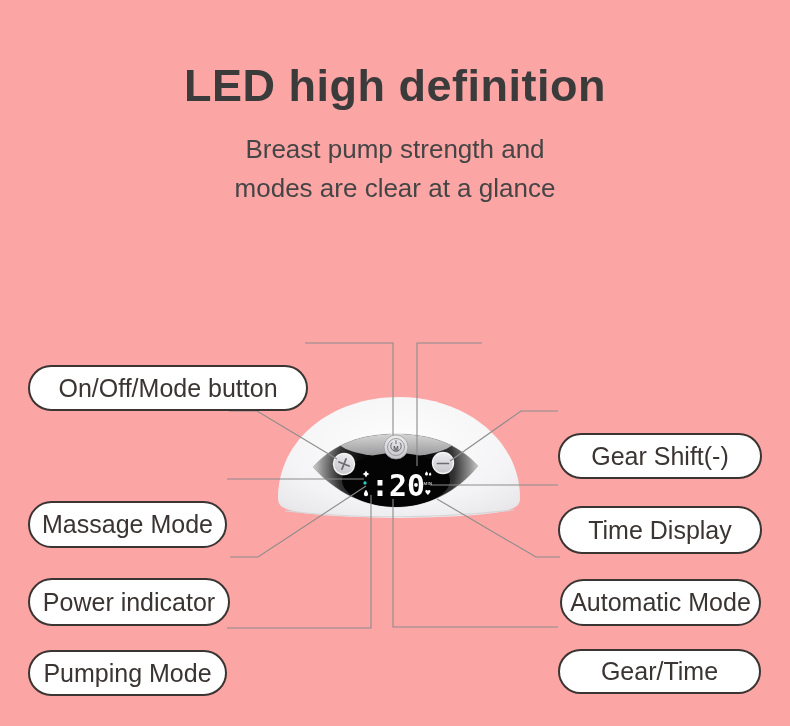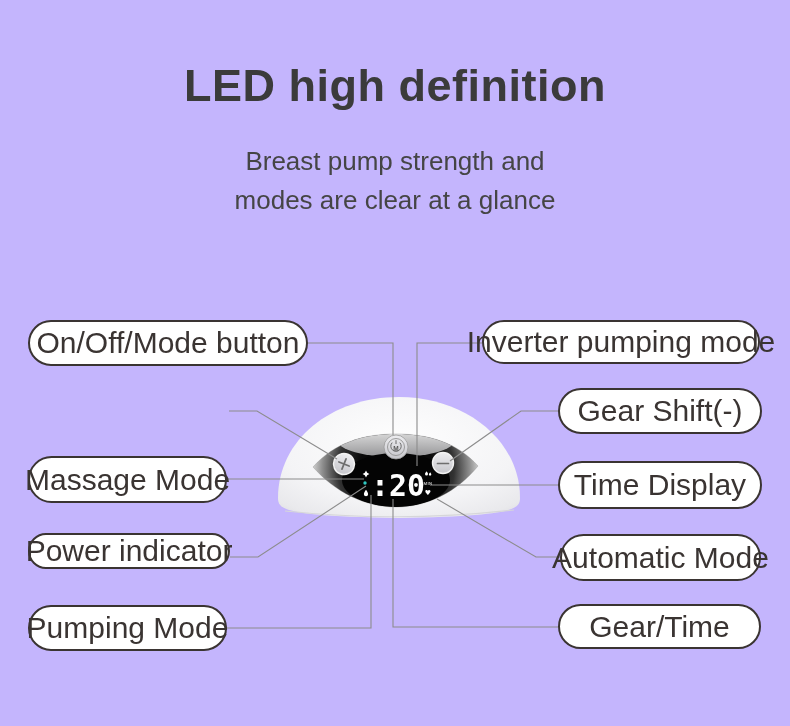--- a/index.html
+++ b/index.html
@@ -6,46 +6,47 @@
     --ink:#3a3432;
     --line:#8c8c8c;
     --title:#3b3b3b;
     --sub:#454545;
   }
   *{margin:0;padding:0;box-sizing:border-box;}
   html,body{background:#fff;}
   .stage{
     position:relative;
     width:790px;height:726px;
-    background:#c4b5fd;
+    background:#fca5a5;
     overflow:hidden;
     font-family:"Liberation Sans", sans-serif;
   }
   .header{
     position:absolute;left:0;top:62px;width:790px;
     text-align:center;
   }
   .title{
     font-size:45px;font-weight:bold;line-height:48px;
     color:var(--title);letter-spacing:.5px;
   }
   .subtitle{
-    margin-top:32px;
+    margin-top:20px;
     font-size:26px;line-height:39px;color:var(--sub);
   }
   .pill{
     position:absolute;
     display:flex;align-items:center;justify-content:center;
     background:#fff;
     border:2.5px solid var(--ink);
     border-radius:24px;
     color:var(--ink);
-    font-size:30px;
+    font-size:25px;
     z-index:3;
     white-space:nowrap;
+    margin-top:45px;
   }
   svg.lines{position:absolute;left:0;top:0;z-index:2;}
   svg.device{position:absolute;left:265px;top:390px;z-index:1;}
 </style>
 </head>
 <body>
 
 <div class="stage">
 
   <div class="header">
@@ -147,30 +148,27 @@
       <path d="M558,627 L393,627 L393,499"></path>
     </g>
   </svg>
 
   <div class="pill" style="left:28px;top:320px;width:280px;height:46px;">
     <span>On/Off/Mode button</span>
   </div>
   <div class="pill" style="left:28px;top:456px;width:199px;height:47px;text-align:center;">
     <span>Massage Mode</span>
   </div>
-  <div class="pill" style="left:28px;top:533px;width:202px;height:36px;">
+  <div class="pill" style="left:28px;top:533px;width:202px;height:48px;">
     <span>Power indicator</span>
   </div>
   <div class="pill" style="left:28px;top:605px;width:199px;height:46px;">
     <span>Pumping Mode</span>
   </div>
 
-  <div class="pill" style="left:482px;top:320px;width:278px;height:44px;">
-    <span>Inverter pumping mode</span>
-  </div>
   <div class="pill" style="left:558px;top:388px;width:204px;height:46px;">
     <span>Gear Shift(-)</span>
   </div>
   <div class="pill" style="left:558px;top:461px;width:204px;height:48px;">
     <span>Time Display</span>
   </div>
   <div class="pill" style="left:560px;top:534px;width:201px;height:47px;">
     <span>Automatic Mode</span>
   </div>
   <div class="pill" style="left:558px;top:604px;width:203px;height:45px;">

